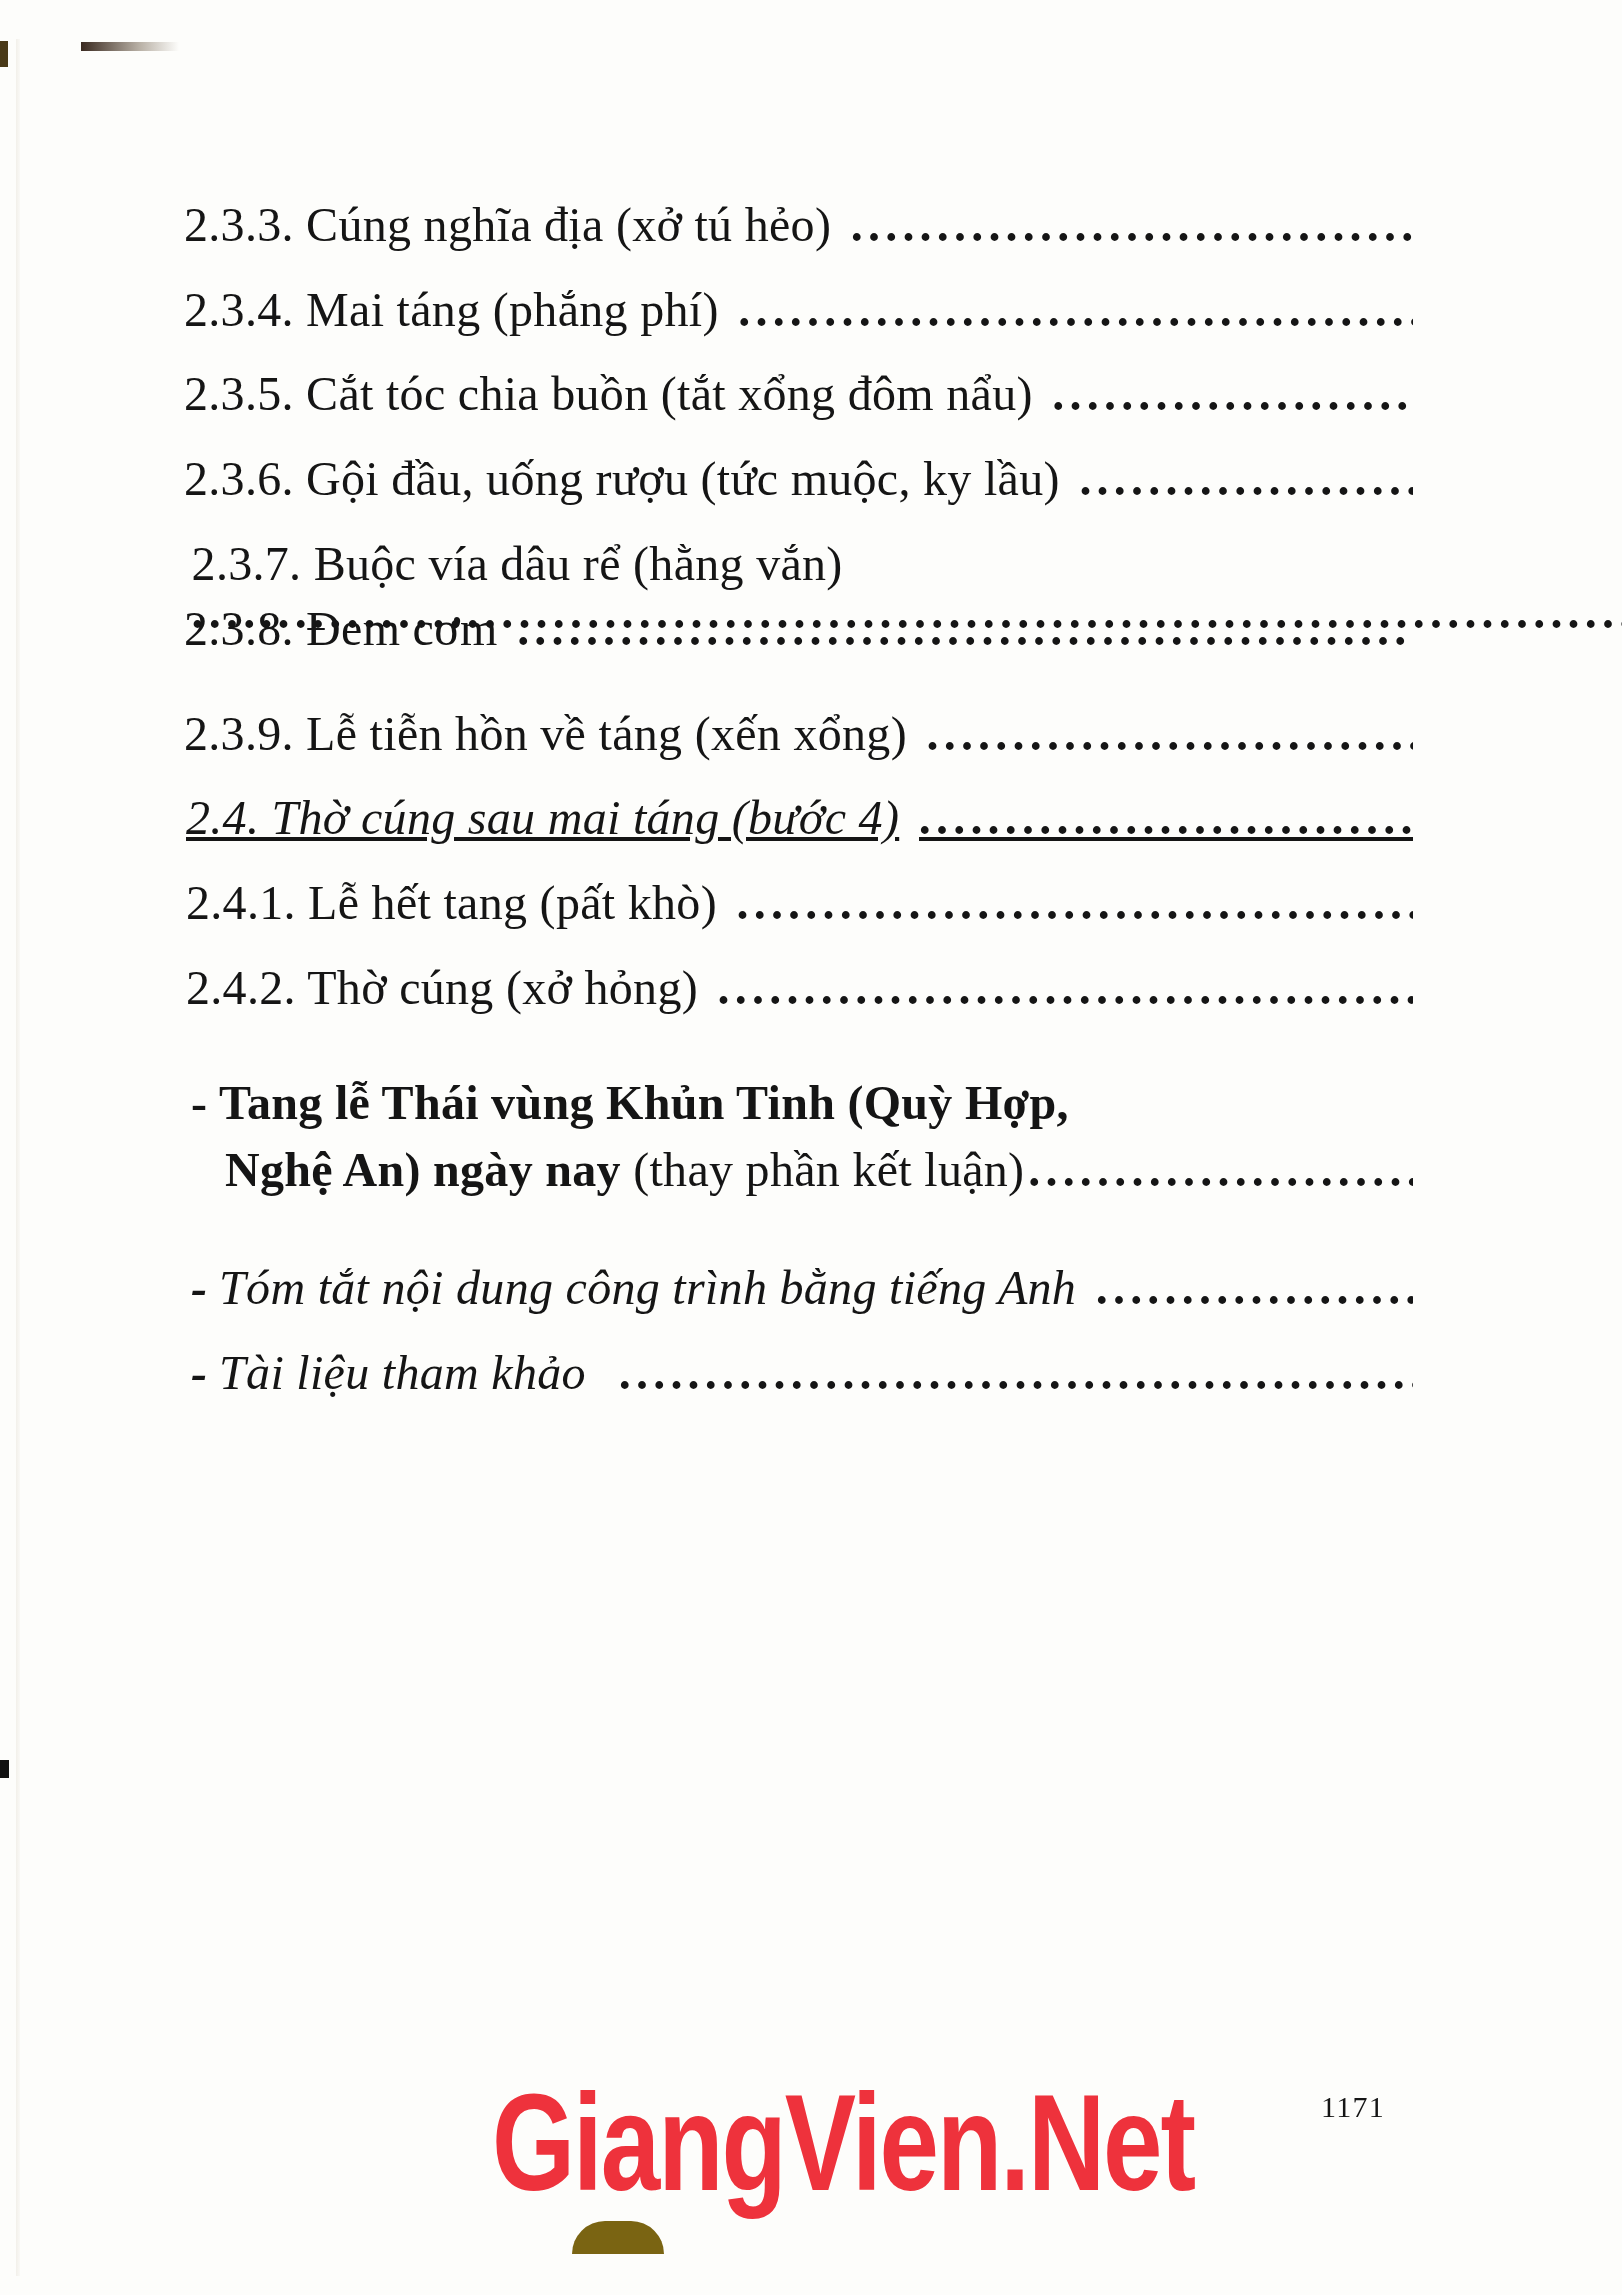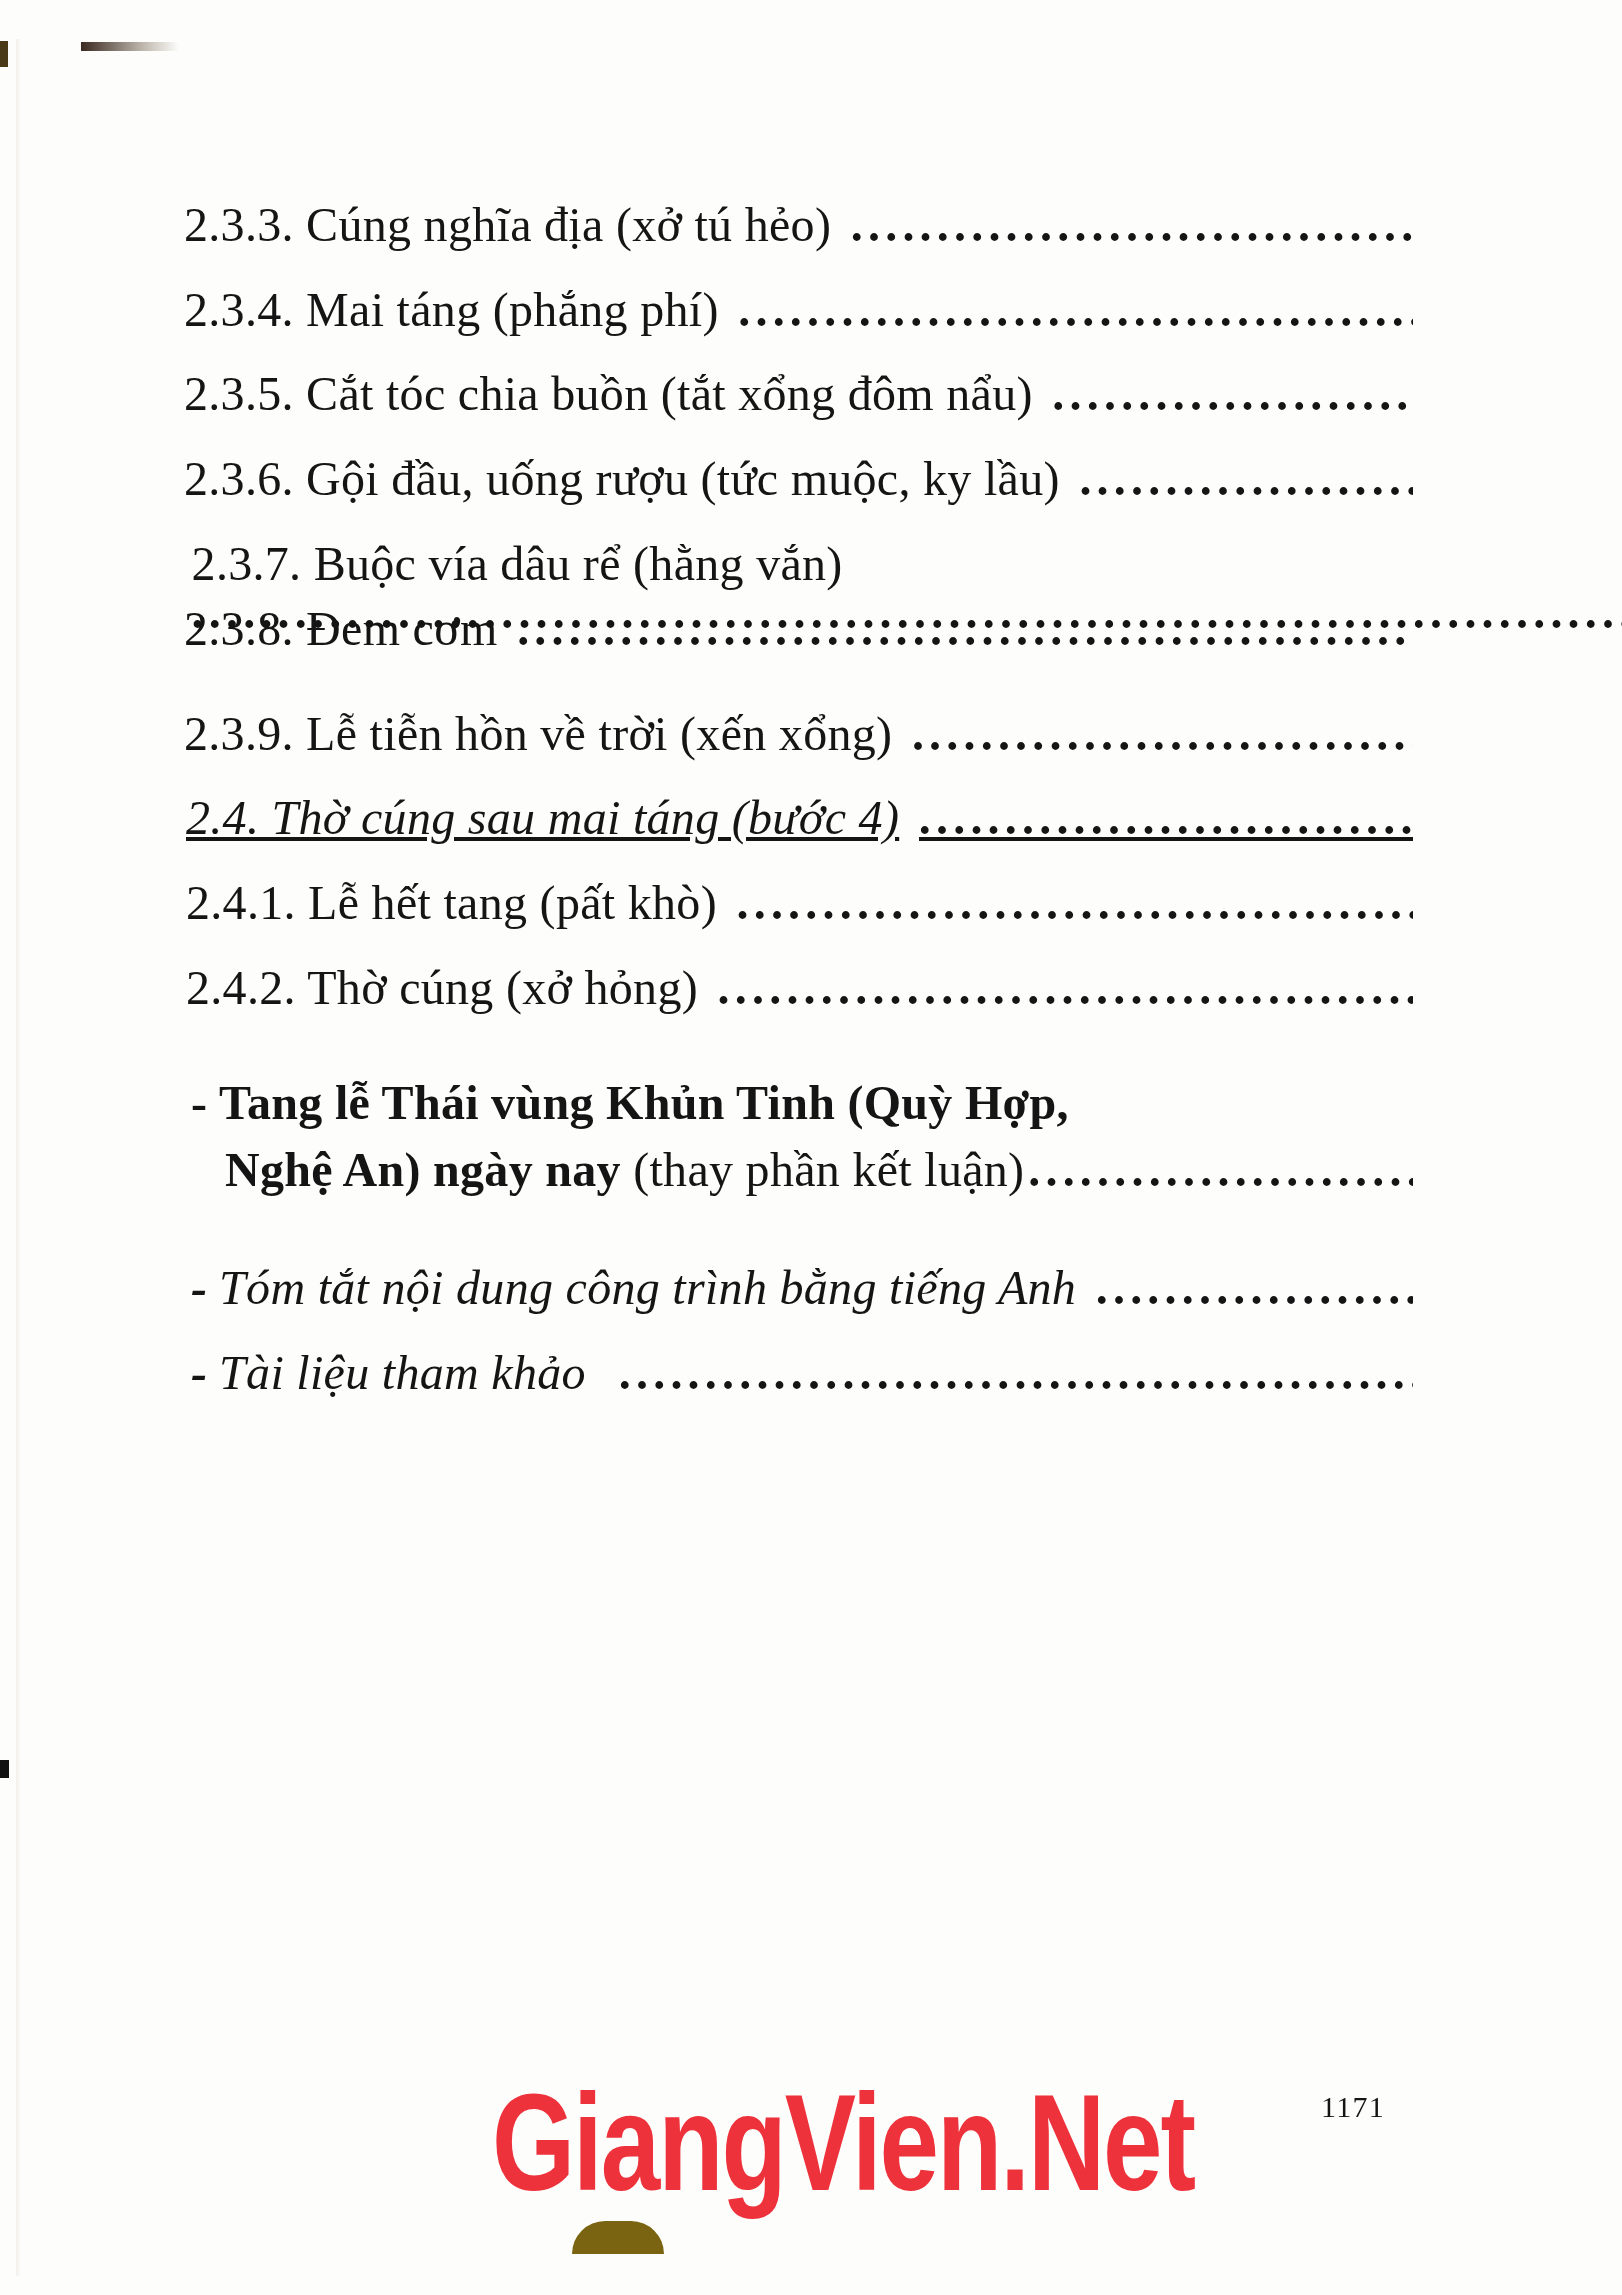--- a/index.html
+++ b/index.html
@@ -96,21 +96,21 @@
     <span class="label">2.3.7. Buộc vía dâu rể (hằng vắn)</span>
     <span class="leader">........................................................................................................................</span>
   </div>
 
   <div class="toc-line" style="left:184px;top:605px;width:1229px;">
     <span class="label">2.3.8. Đem cơm</span>
     <span class="leader">........................................................................................................................</span>
   </div>
 
   <div class="toc-line" style="left:184px;top:710px;width:1229px;">
-    <span class="label">2.3.9. Lễ tiễn hồn về trời (xến xổng)</span>
+    <span class="label">2.3.9. Lễ tiễn hồn về táng (xến xổng)</span>
     <span class="leader">........................................................................................................................</span>
   </div>
 
   <div class="toc-line italic" style="left:186px;top:794px;width:1227px;text-decoration:underline;">
     <span class="label">2.4. Thờ cúng sau mai táng (bước 4)</span>
     <span class="leader">........................................................................................................................</span>
   </div>
 
   <div class="toc-line" style="left:186px;top:879px;width:1227px;">
     <span class="label">2.4.1. Lễ hết tang (pất khò)</span>

